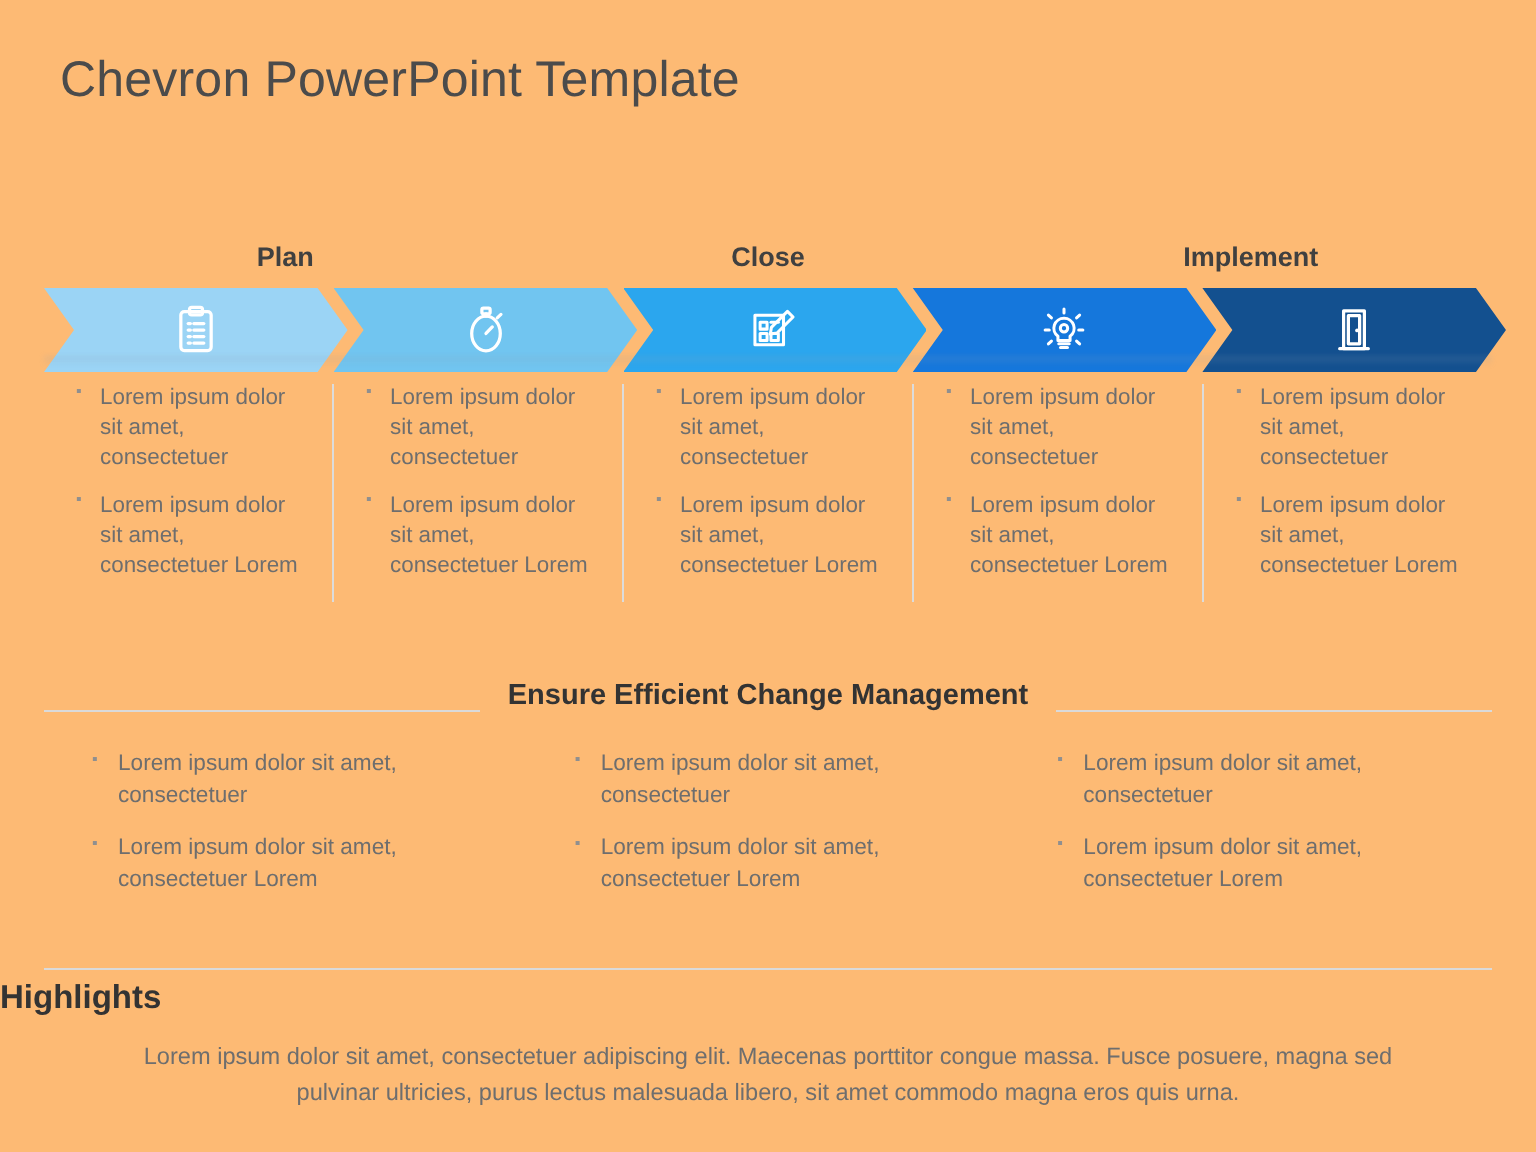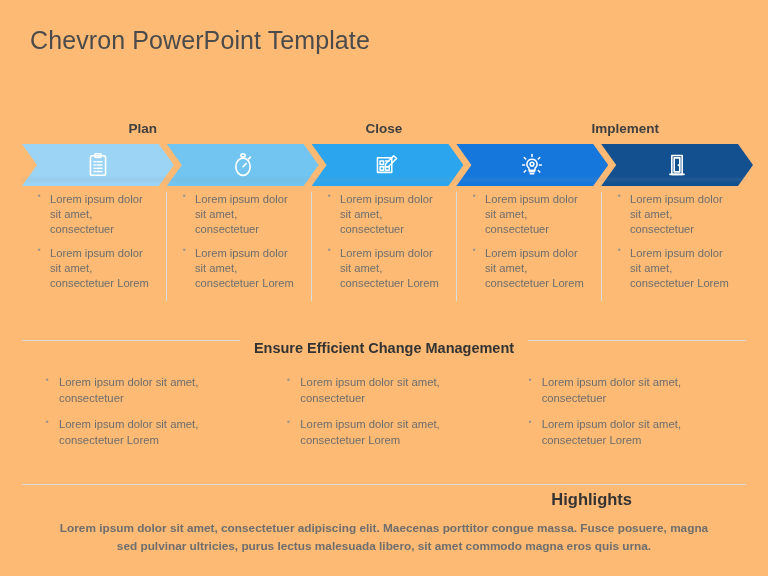--- a/index.html
+++ b/index.html
@@ -126,21 +126,21 @@
     font-size: 8px;
     color: #8f8f8f;
   }
 
   
   .section-head {
     position: absolute;
     left: 22px;
     width: 724px;
     display: flex;
-    align-items: flex-start;
+    align-items: flex-end;
     gap: 14px;
   }
   .section-head.ecm { top: 340px; }
   .section-head .rule {
     flex: 1 1 auto;
     height: 1px;
     background: #dadada;
   }
   .section-head .heading {
     flex: 0 0 auto;
@@ -188,35 +188,34 @@
     top: 484px;
     width: 724px;
     height: 1px;
     background: #dadada;
   }
   .hl-heading {
     position: absolute;
     left: 0;
     top: 490px;
     width: 632px;
-    text-align: right;
+    text-align: left;
     font-size: 16.5px;
     font-weight: 700;
     color: #333333;
   }
   .hl-body {
     position: absolute;
     left: 54px;
     top: 520px;
     width: 660px;
     text-align: center;
     font-size: 11.8px;
     line-height: 1.52;
     color: #6e6e6e;
-    font-weight: bold;
   }
 </style>
 </head>
 <body>
 
 <div class="slide">
 
   <div class="slide-title">Chevron PowerPoint Template</div>
 
   <div class="process">

